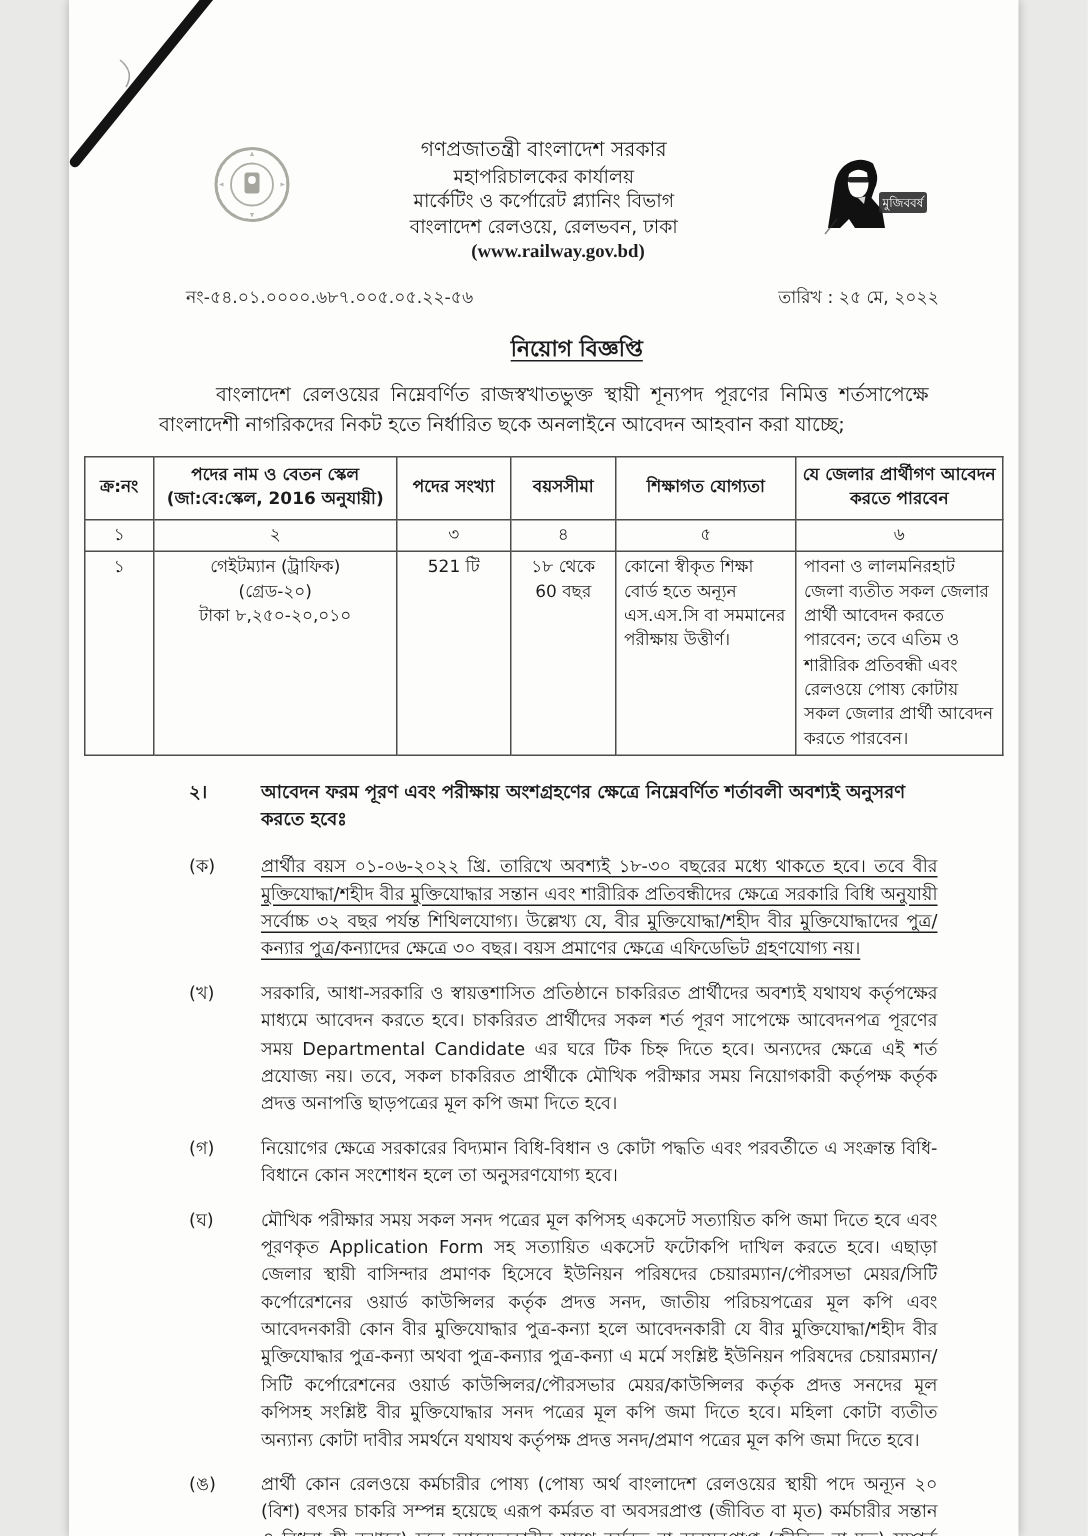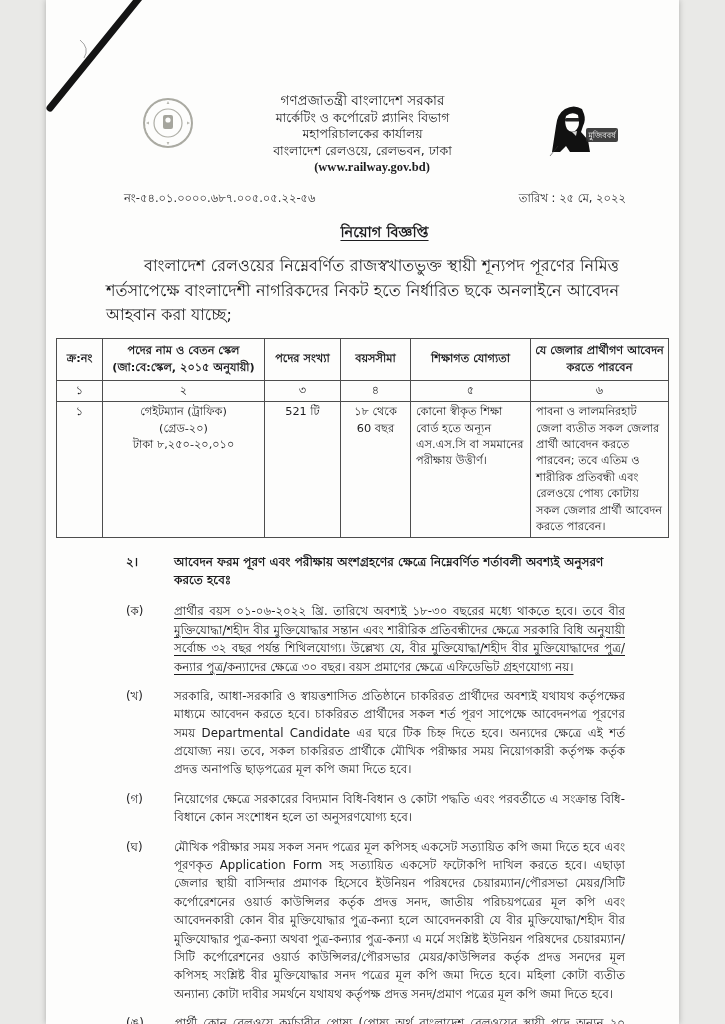--- a/index.html
+++ b/index.html
@@ -20,21 +20,21 @@
   .mujib{position:absolute;right:55px;top:102px;}
   .header-center{text-align:center;line-height:1.32;}
   .header-center .l1{font-size:13.5px;}
   .header-center .l{font-size:12.5px;}
   .header-center .web{font-size:12.5px;font-weight:bold;font-family:"Liberation Serif","DejaVu Serif",serif;margin-left:19px;}
 
   .ref-row{display:flex;justify-content:space-between;align-items:baseline;
     padding:0 53px 0 78px;margin-top:14px;font-size:11.5px;color:#2a2a2c;}
   .doc-title{text-align:center;margin-top:12px;font-size:14.5px;font-weight:bold;
     text-decoration:underline;text-underline-offset:3px;padding-left:44px;}
-  .intro{margin:9px 60px 0 60px;font-size:16px;line-height:1.55;text-indent:38px;text-align:justify;}
+  .intro{margin:9px 60px 0 60px;font-size:13px;line-height:1.55;text-indent:38px;text-align:justify;}
 
   table.vac{border-collapse:collapse;margin:10px auto 0 auto;width:612px;
     font-size:11.3px;line-height:1.45;table-layout:fixed;}
   table.vac th,table.vac td{border:1px solid #4d4d4d;padding:2px 5px;vertical-align:top;}
   table.vac th{font-weight:600;text-align:center;vertical-align:middle;padding:4px 4px;}
   .numrow td{text-align:center;padding:1px 4px;}
   td.c{text-align:center;}
   td.post-cell span{display:block;text-align:center;}
   td.small-pad{padding:3px 6px;}
 
@@ -65,22 +65,22 @@
         <circle cx="27" cy="27" r="23.5" fill="none" stroke="#a9a99e" stroke-width="1" stroke-dasharray="2 2.4" opacity="0.8"></circle>
         <circle cx="27" cy="27" r="14" fill="none" stroke="#9a9a90" stroke-width="1.2" opacity="0.8"></circle>
         <rect x="22" y="19" width="10" height="14" rx="2" fill="#8f8f85" opacity="0.8"></rect>
         <circle cx="27" cy="24" r="2.6" fill="#fdfdfc"></circle>
         <path d="M27 5 l1.4 3 -2.8 0 z M27 49 l1.4 -3 -2.8 0 z M5 27 l3 1.4 0 -2.8 z M49 27 l-3 1.4 0 -2.8 z" fill="#9a9a90" opacity="0.7"></path>
       </svg>
     </span>
 
     <div class="header-center">
       <div class="l1">গণপ্রজাতন্ত্রী বাংলাদেশ সরকার</div>
+      <div class="l">মহাপরিচালকের কার্যালয়</div>
       <div class="l">মার্কেটিং ও কর্পোরেট প্ল্যানিং বিভাগ</div>
-      <div class="l">মহাপরিচালকের কার্যালয়</div>
       <div class="l">বাংলাদেশ রেলওয়ে, রেলভবন, ঢাকা</div>
       <div class="web">(www.railway.gov.bd)</div>
     </div>
 
     <span class="mujib">
       <svg width="78" height="58" viewBox="0 0 78 58">
         <path d="M6 50 L10 24 Q11 12 19 7 Q28 2 36 7 L38 12 Q40 18 37 24 L35 30 L42 38 L44 50 L24 50 L20 44 L14 50 Z" fill="#111"></path>
         <path d="M20 14 Q26 9 32 13 L33 20 Q33 26 29 29 Q24 31 21 27 Q18 21 20 14 Z" fill="#fdfdfc"></path>
         <rect x="19" y="16" width="15" height="3.6" rx="1.6" fill="#111" opacity="0.92"></rect>
         <path d="M26 30 L31 29 L30 34 Z" fill="#fdfdfc" opacity="0.85"></path>
@@ -105,21 +105,21 @@
       <col style="width:46px">
         <col style="width:162px">
         <col style="width:76px">
       <col style="width:70px">
         <col style="width:120px">
         <col style="width:138px">
     </colgroup>
     <thead>
       <tr>
         <th>ক্র:নং</th>
-        <th>পদের নাম ও বেতন স্কেল (জা:বে:স্কেল, ২০১৫ অনুযায়ী)</th>
+        <th>পদের নাম ও বেতন স্কেল (জা:বে:স্কেল, 2016 অনুযায়ী)</th>
         <th>পদের সংখ্যা</th>
         <th>বয়সসীমা</th>
         <th>শিক্ষাগত যোগ্যতা</th>
         <th>যে জেলার প্রার্থীগণ আবেদন করতে পারবেন</th>
       </tr>
     </thead>
     <tbody>
       <tr class="numrow">
         <td>১</td>
         <td>২</td>

